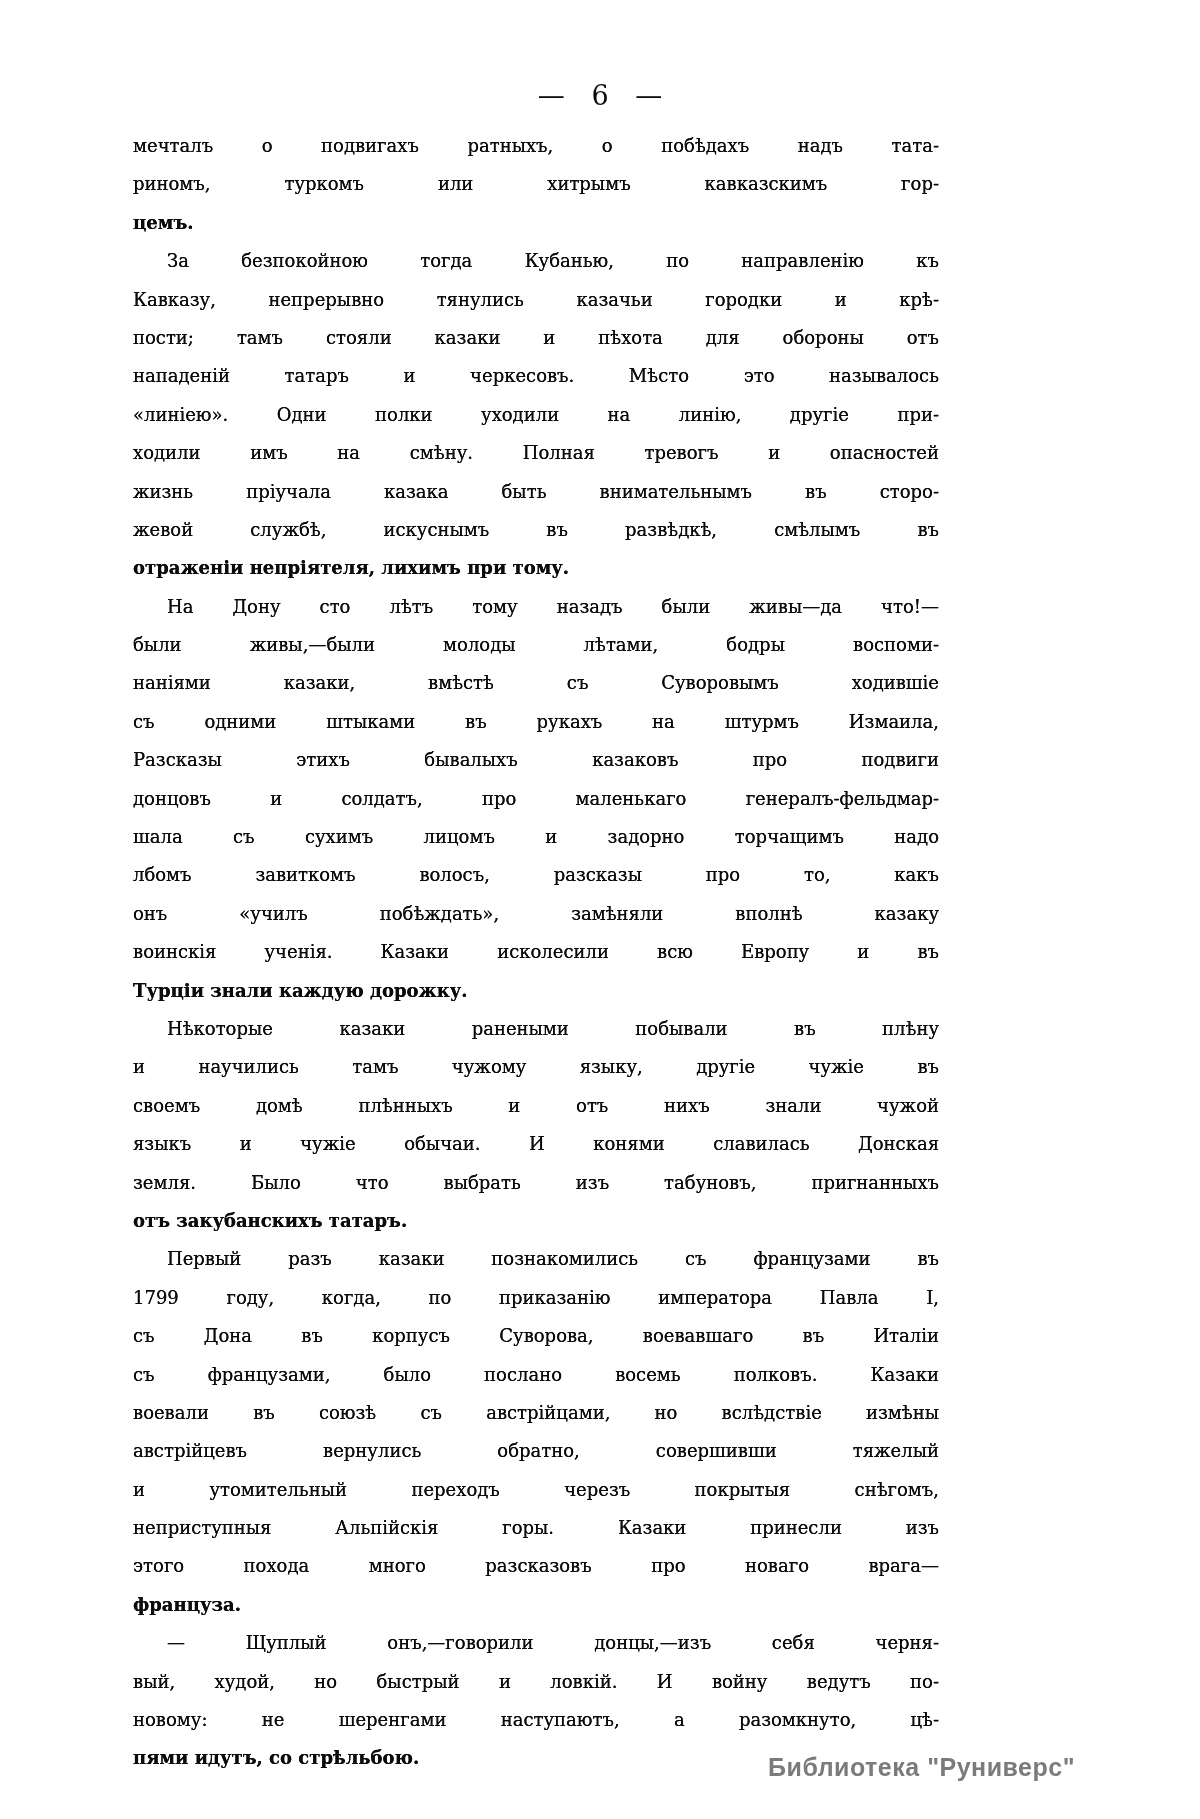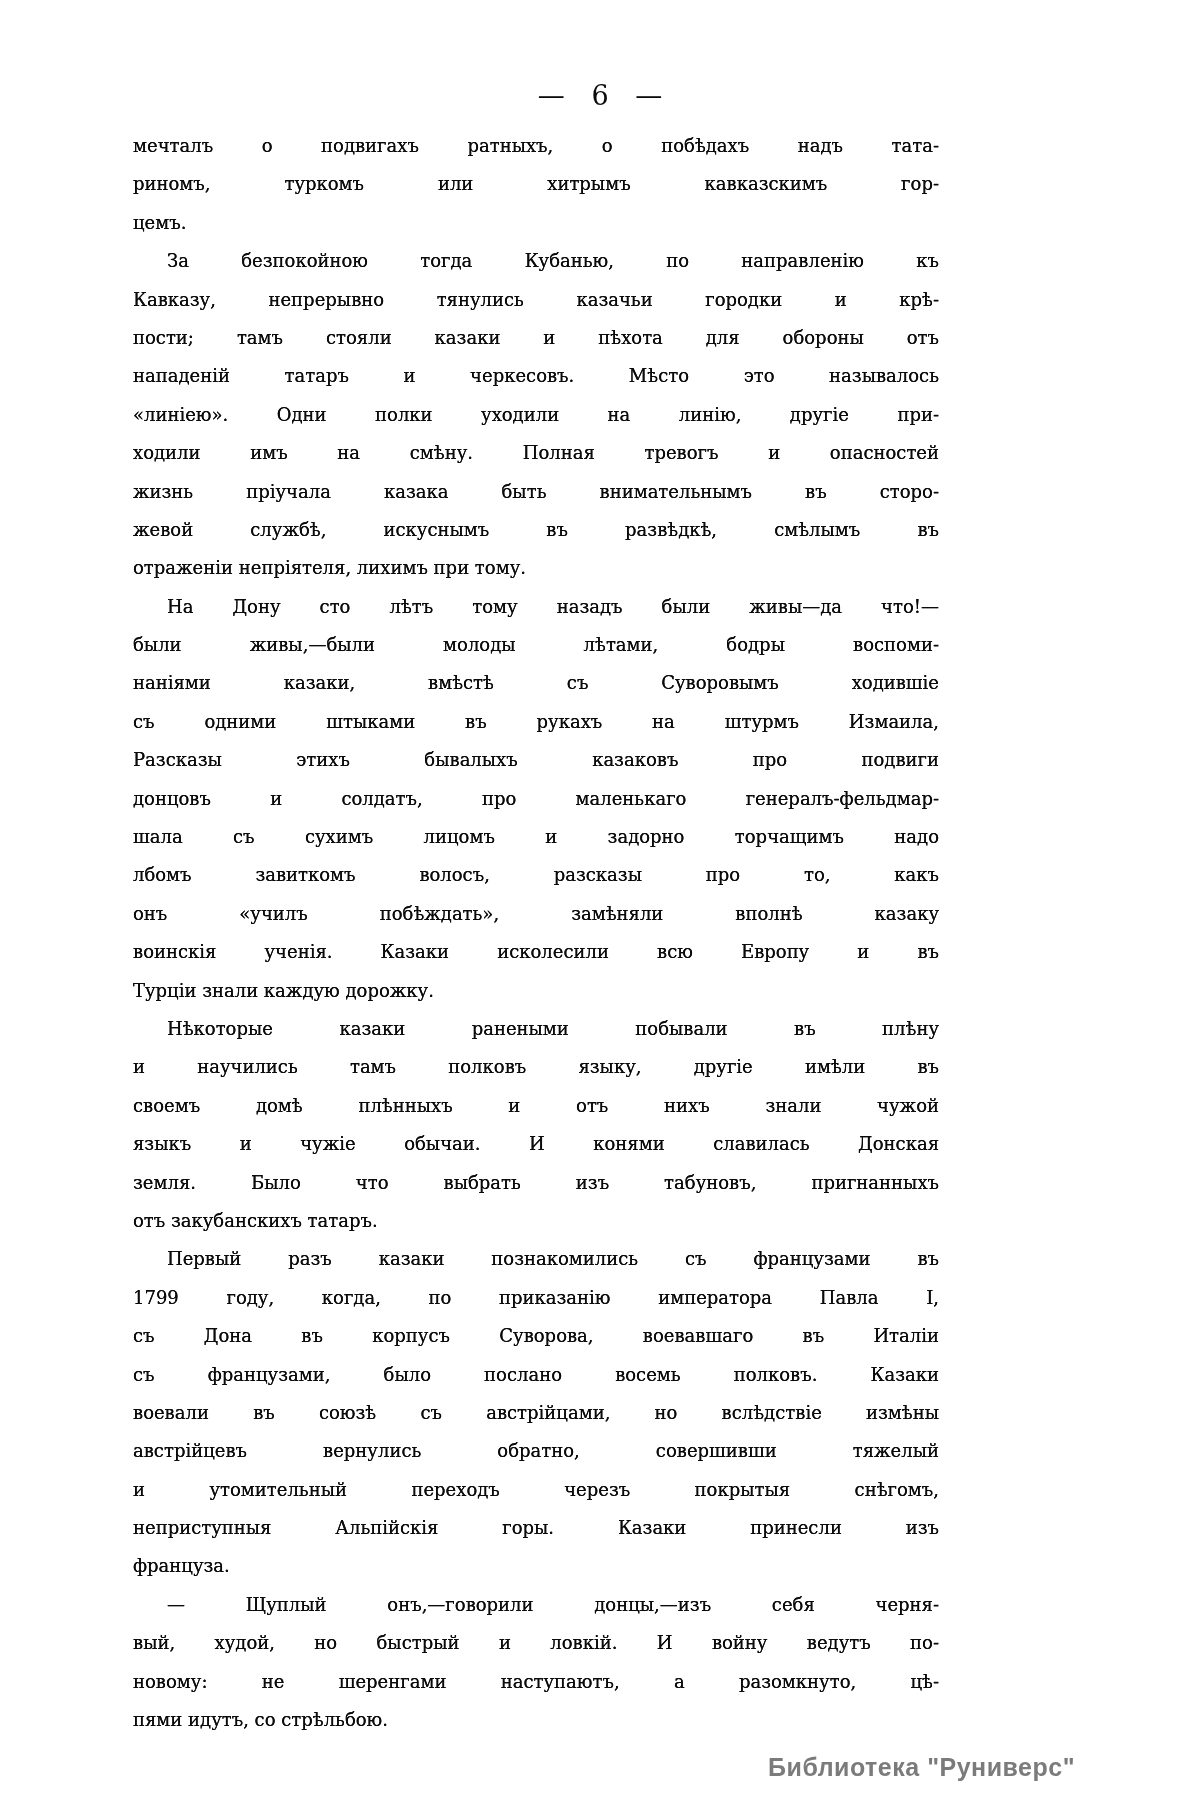--- a/index.html
+++ b/index.html
@@ -33,21 +33,21 @@
     font-size: 18px;
     line-height: 38.4px;
     height: 38.4px;
     overflow: hidden;
     text-align: justify;
     text-align-last: justify;
     text-shadow: 0 0 0.5px currentColor;
     white-space: normal;
   }
   .line.indent { text-indent: 34px; }
-  .line.para-end { text-align-last: left; }
+  .line.para-end { text-align-last: left; font-weight: bold; }
   .watermark {
     position: absolute;
     top: 1753px;
     right: 125px;
     font-family: "Liberation Sans", sans-serif;
     font-weight: bold;
     font-size: 25px;
     color: #7b7b7b;
     letter-spacing: 0.5px;
   }
@@ -83,35 +83,36 @@
         <div class="line">Разсказы этихъ бывалыхъ казаковъ про подвиги</div>
         <div class="line">донцовъ и солдатъ, про маленькаго генералъ-фельдмар-</div>
         <div class="line">шала съ сухимъ лицомъ и задорно торчащимъ надо</div>
         <div class="line">лбомъ завиткомъ волосъ, разсказы про то, какъ</div>
         <div class="line">онъ «училъ побѣждать», замѣняли вполнѣ казаку</div>
         <div class="line">воинскія ученія. Казаки исколесили всю Европу и въ</div>
         <div class="line para-end">Турціи знали каждую дорожку.</div>
       </div>
       <div class="paragraph">
         <div class="line indent">Нѣкоторые казаки ранеными побывали въ плѣну</div>
-        <div class="line">и научились тамъ полковъ языку, другіе имѣли въ</div>
+        <div class="line">и научились тамъ чужому языку, другіе чужіе въ</div>
         <div class="line">своемъ домѣ плѣнныхъ и отъ нихъ знали чужой</div>
         <div class="line">языкъ и чужіе обычаи. И конями славилась Донская</div>
         <div class="line">земля. Было что выбрать изъ табуновъ, пригнанныхъ</div>
         <div class="line para-end">отъ закубанскихъ татаръ.</div>
       </div>
       <div class="paragraph">
         <div class="line indent">Первый разъ казаки познакомились съ французами въ</div>
         <div class="line">1799 году, когда, по приказанію императора Павла I,</div>
         <div class="line">съ Дона въ корпусъ Суворова, воевавшаго въ Италіи</div>
         <div class="line">съ французами, было послано восемь полковъ. Казаки</div>
         <div class="line">воевали въ союзѣ съ австрійцами, но вслѣдствіе измѣны</div>
         <div class="line">австрійцевъ вернулись обратно, совершивши тяжелый</div>
         <div class="line">и утомительный переходъ черезъ покрытыя снѣгомъ,</div>
         <div class="line">неприступныя Альпійскія горы. Казаки принесли изъ</div>
+        <div class="line">этого похода много разсказовъ про новаго врага—</div>
         <div class="line para-end">француза.</div>
       </div>
       <div class="paragraph">
         <div class="line indent">— Щуплый онъ,—говорили донцы,—изъ себя черня-</div>
         <div class="line">вый, худой, но быстрый и ловкій. И войну ведутъ по-</div>
         <div class="line">новому: не шеренгами наступаютъ, а разомкнуто, цѣ-</div>
         <div class="line para-end">пями идутъ, со стрѣльбою.</div>
       </div>
     </div>
 

